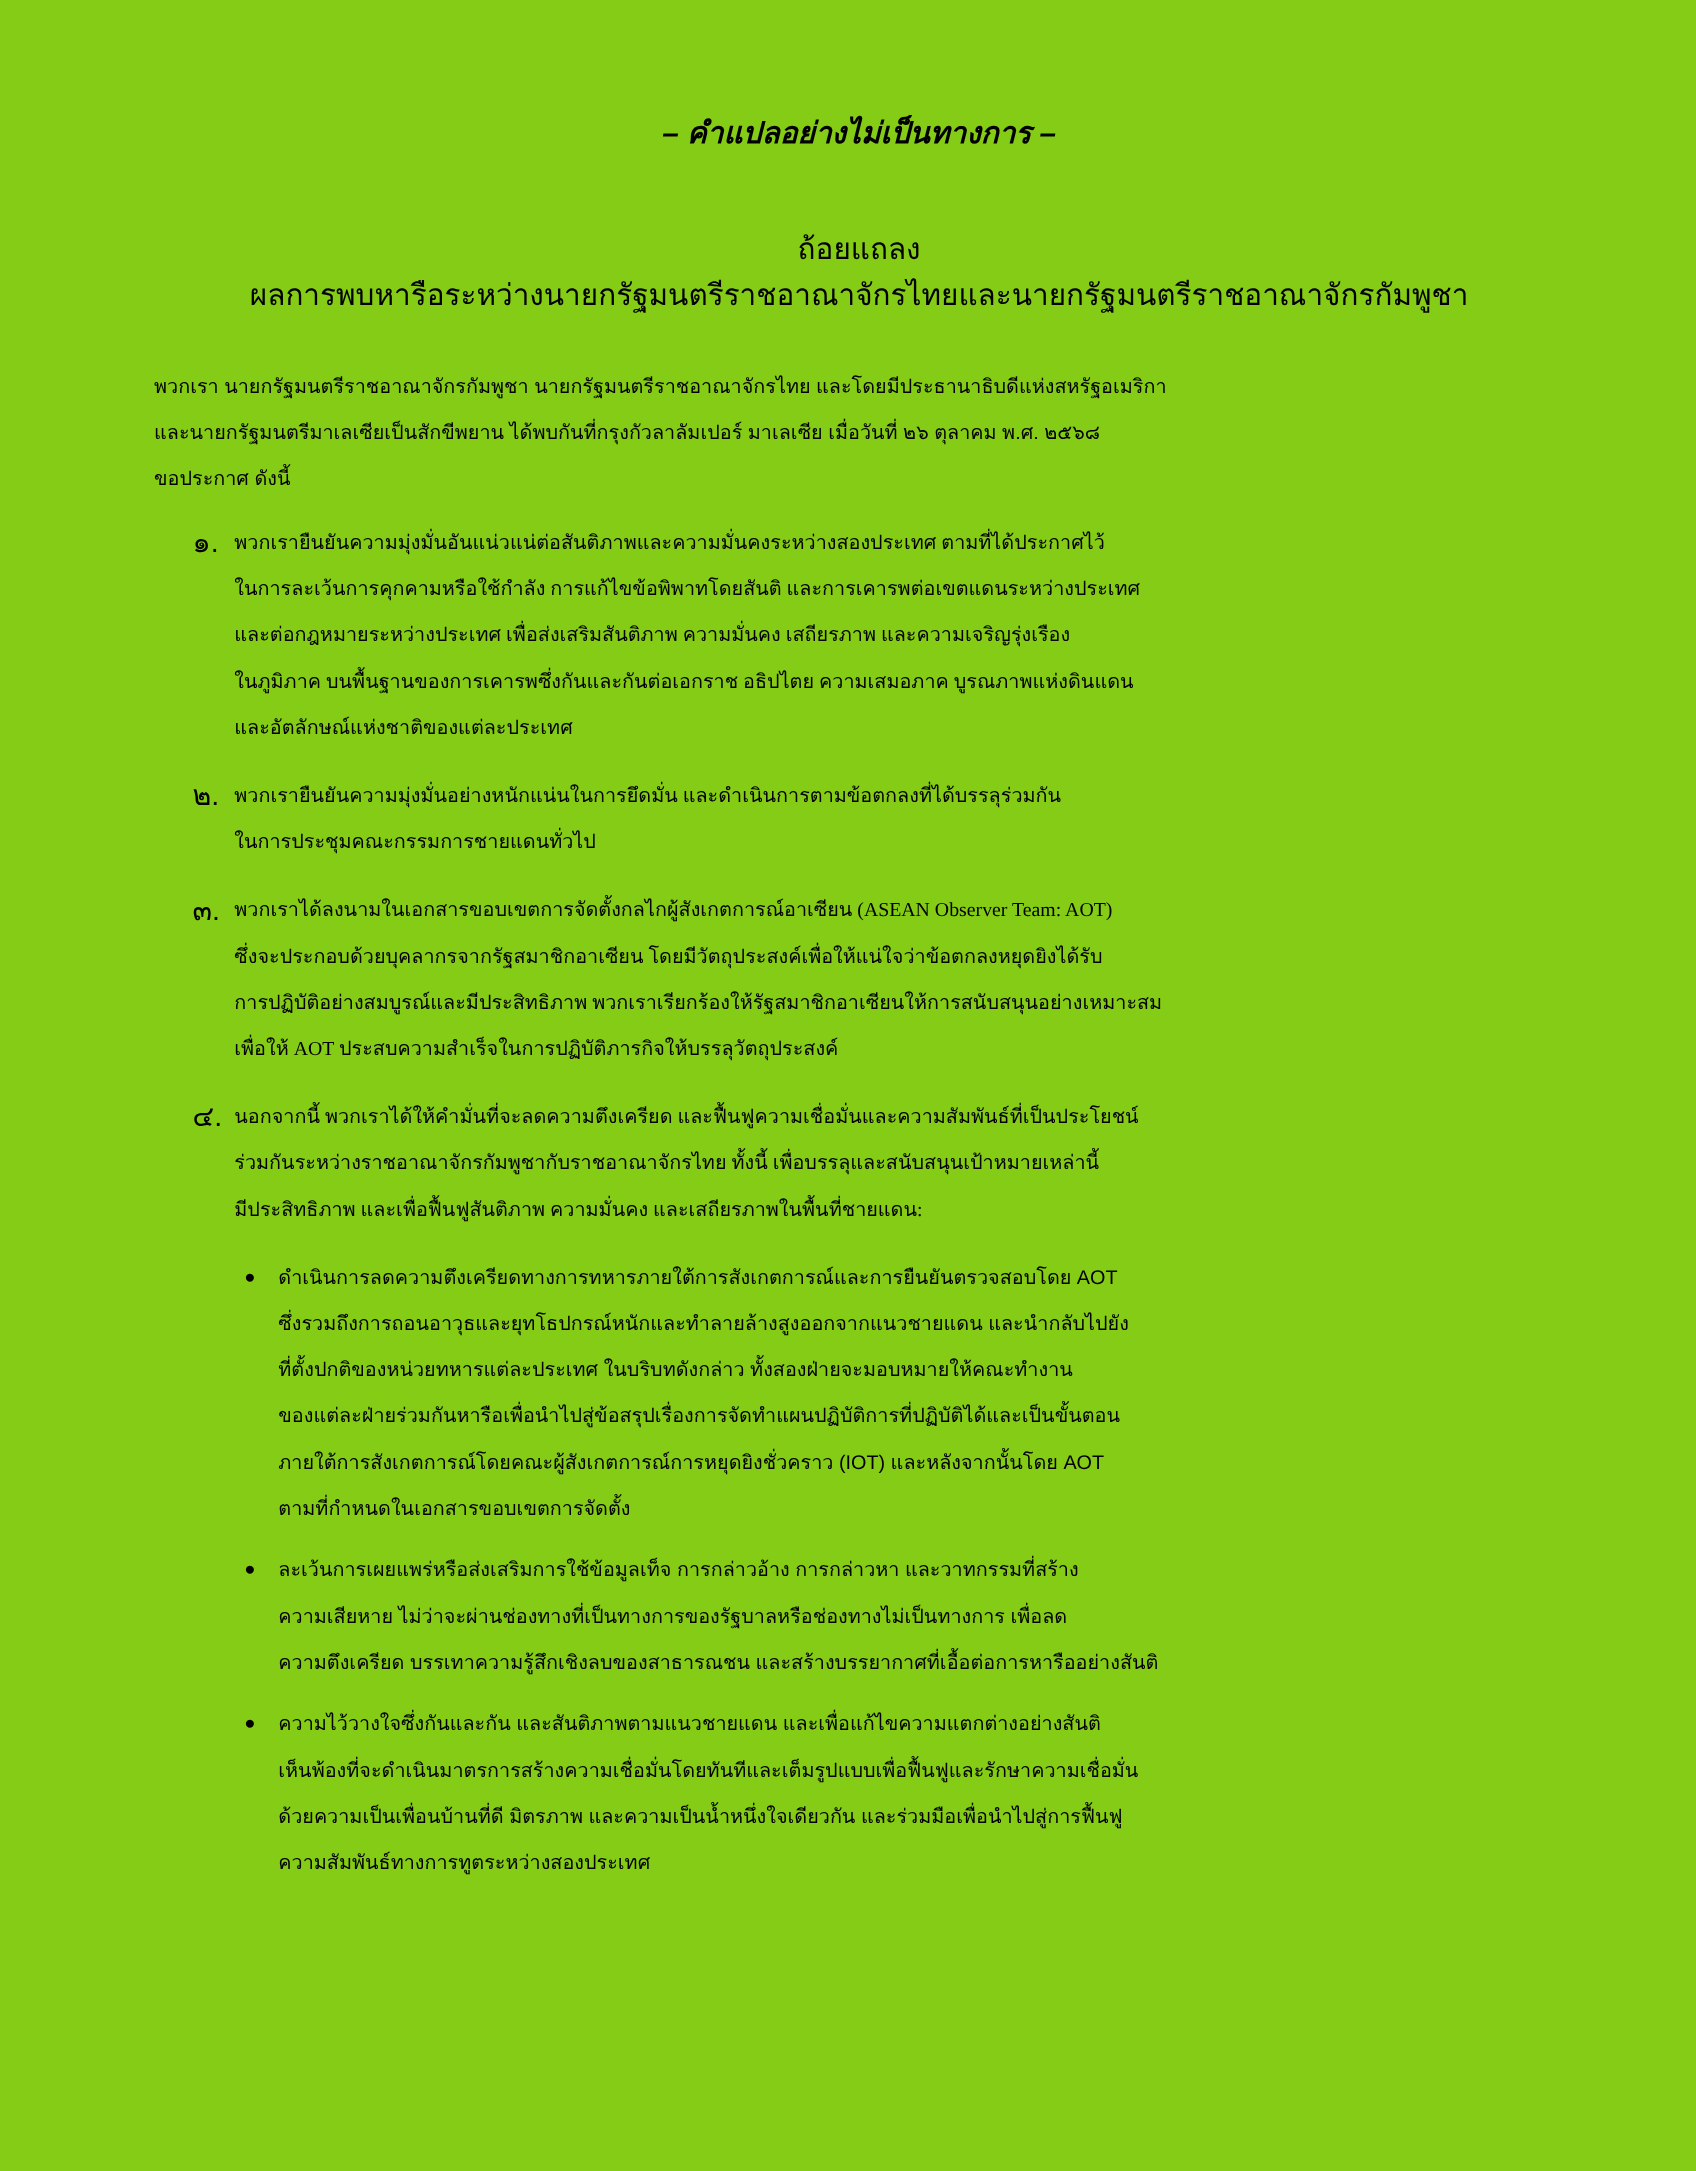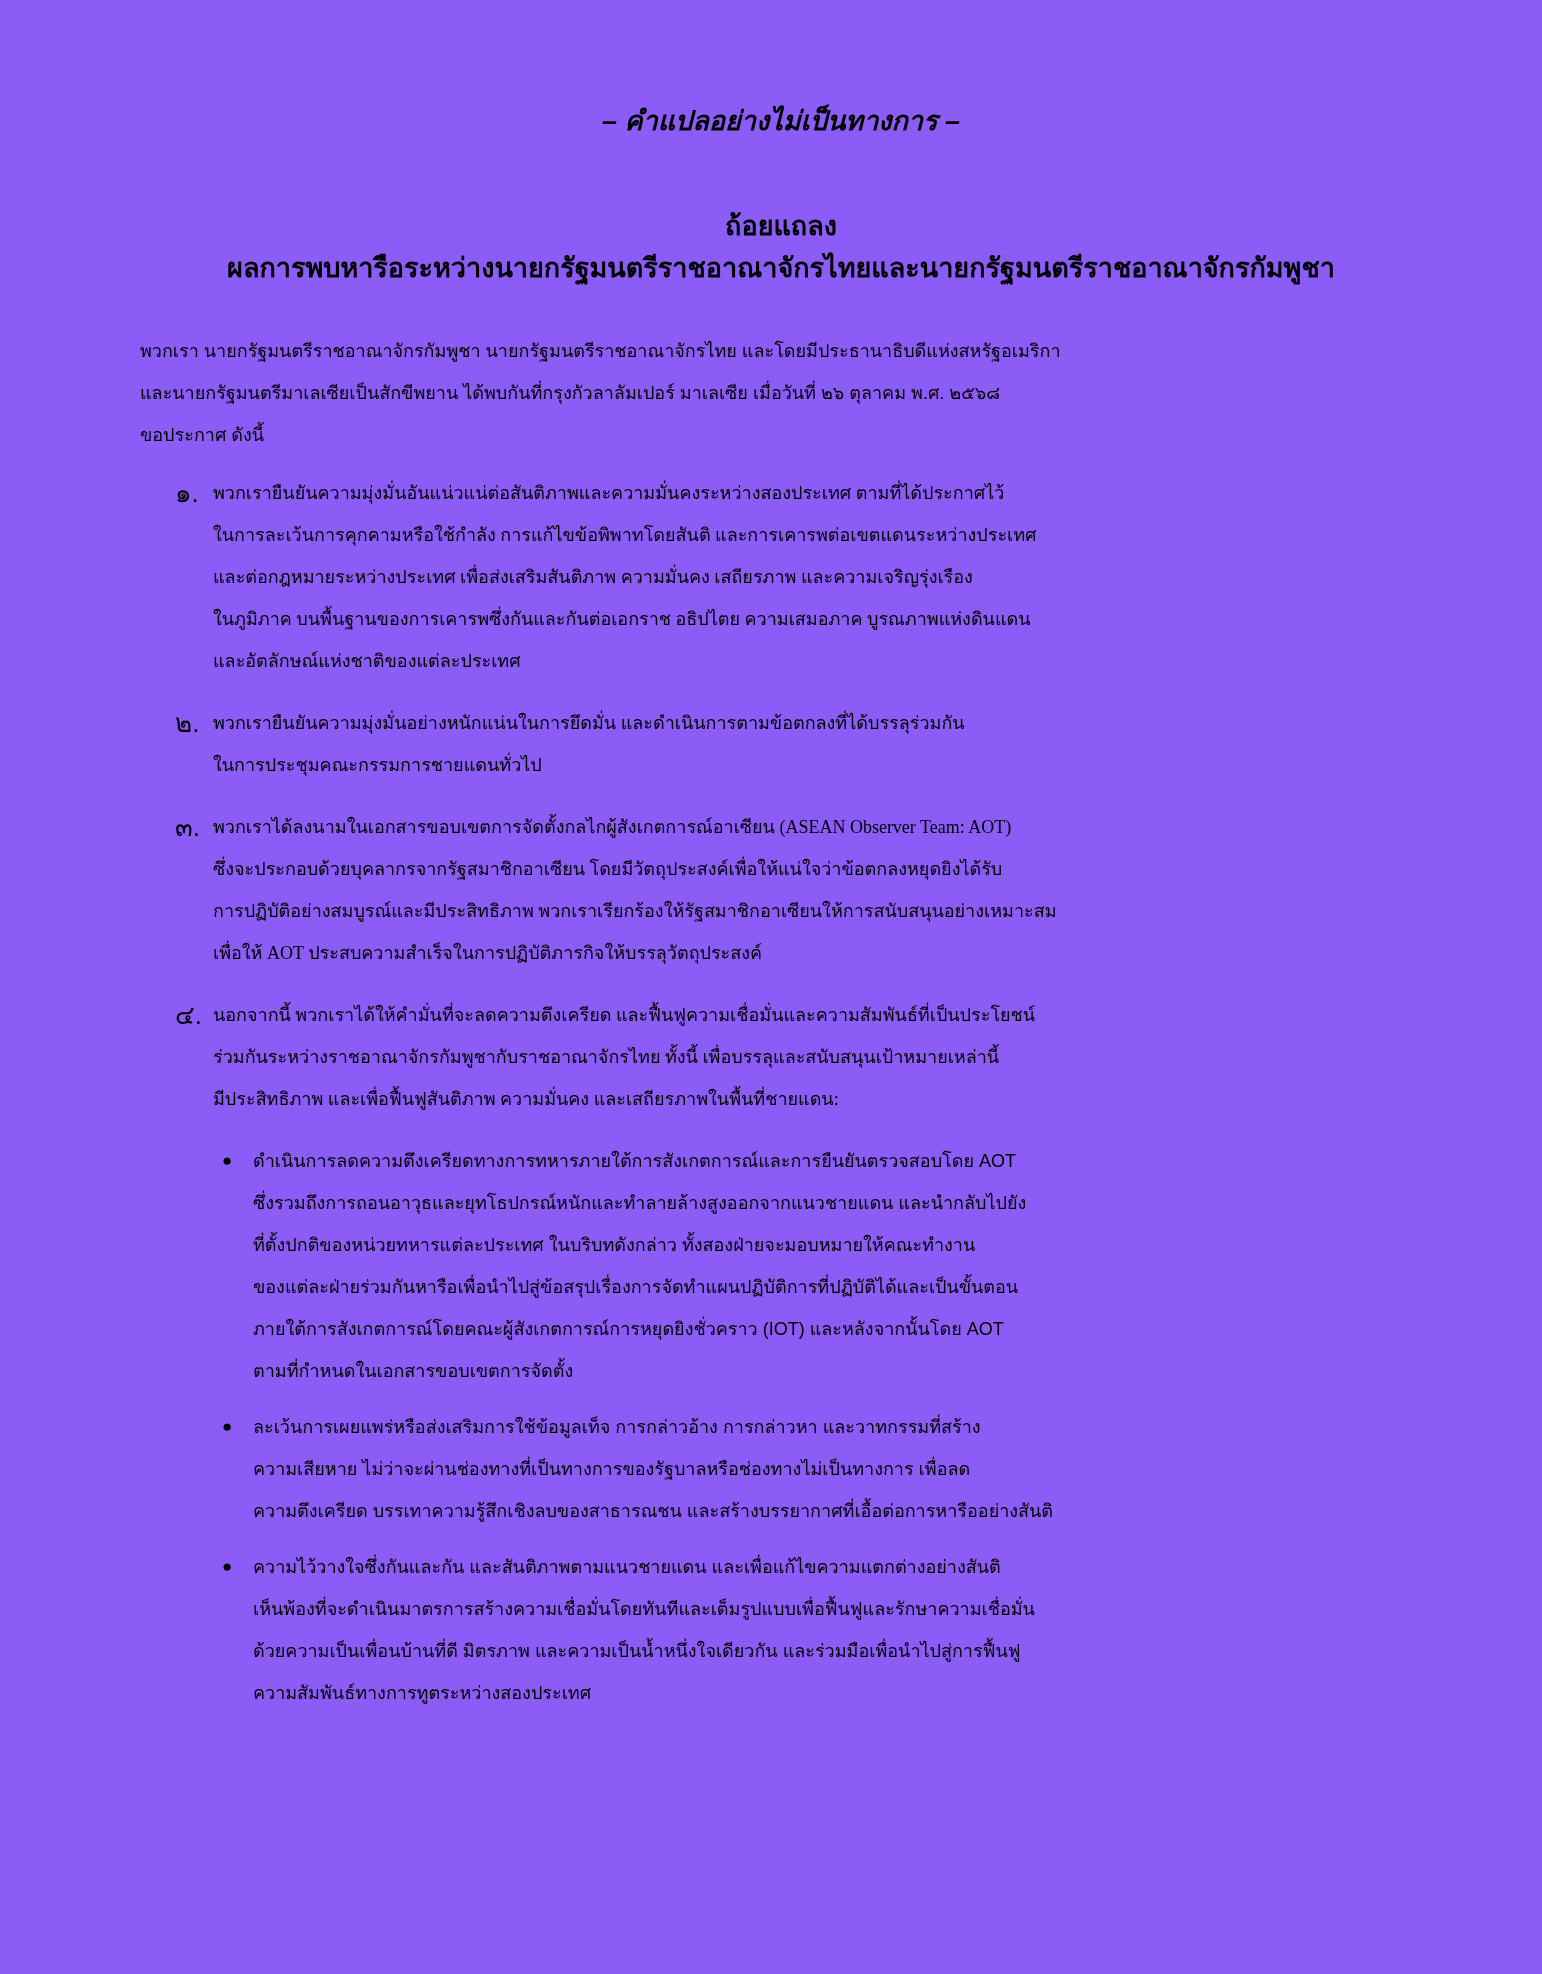--- a/index.html
+++ b/index.html
@@ -2,21 +2,21 @@
 <html><head>
 <meta charset="utf-8">
 <style>
   * { margin: 0; padding: 0; box-sizing: border-box; }
   html, body { background: #ffffff; }
   .page {
     position: relative;
     width: 1542px;
     height: 1974px;
     margin: 0 auto;
-    background: #8b5cf6;
+    background: #84cc16;
     color: #000000;
     font-family: "Liberation Sans", sans-serif;
     overflow: hidden;
   }
   .content {
     position: absolute;
     left: 140px;
     top: 0;
     width: 1282px;
   }
@@ -29,21 +29,21 @@
     margin-top: 100px;
     text-align: center;
     font-weight: bold;
     font-style: italic;
     font-size: 27px;
     line-height: 42px;
   }
   .title-block {
     margin-top: 63px;
     text-align: center;
-    font-weight: bold;
+    font-weight: normal;
   }
   .title-block .line { font-size: 27px; }
   .intro {
     margin-top: 41px;
     margin-bottom: 16px;
   }
   .numbered-list { }
   .item {
     display: flex;
     margin-bottom: 20px;

